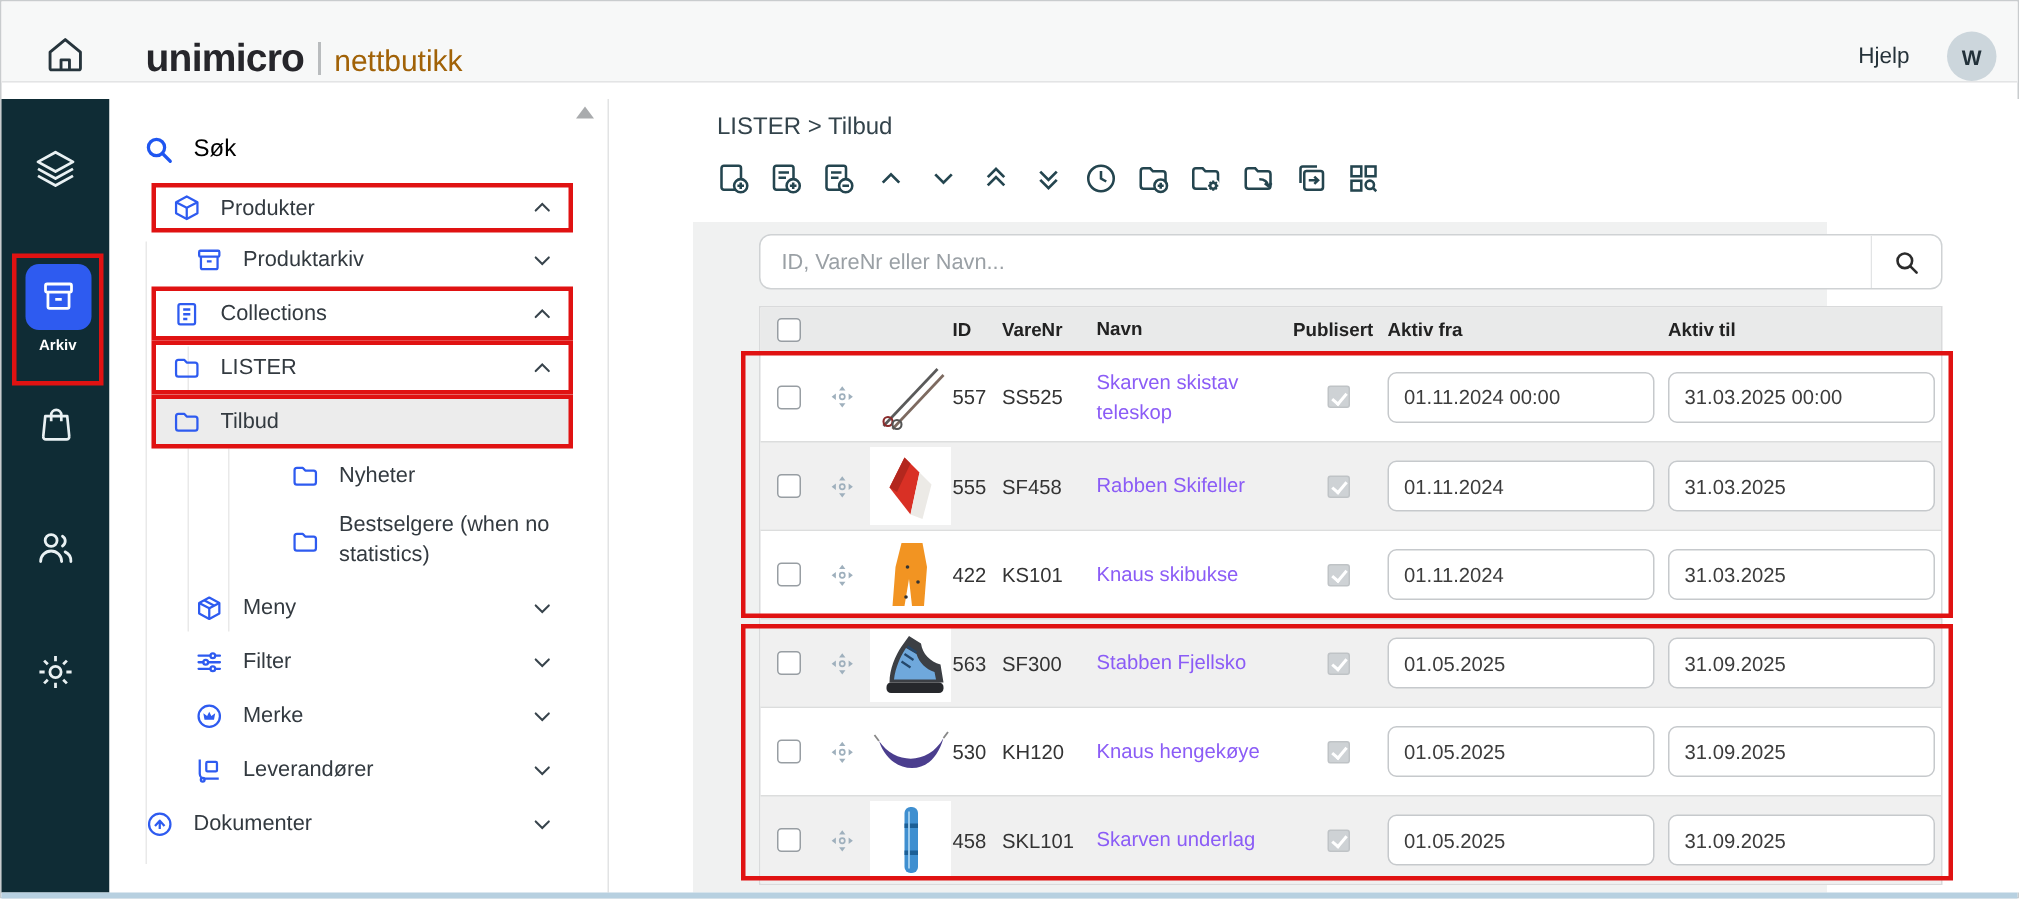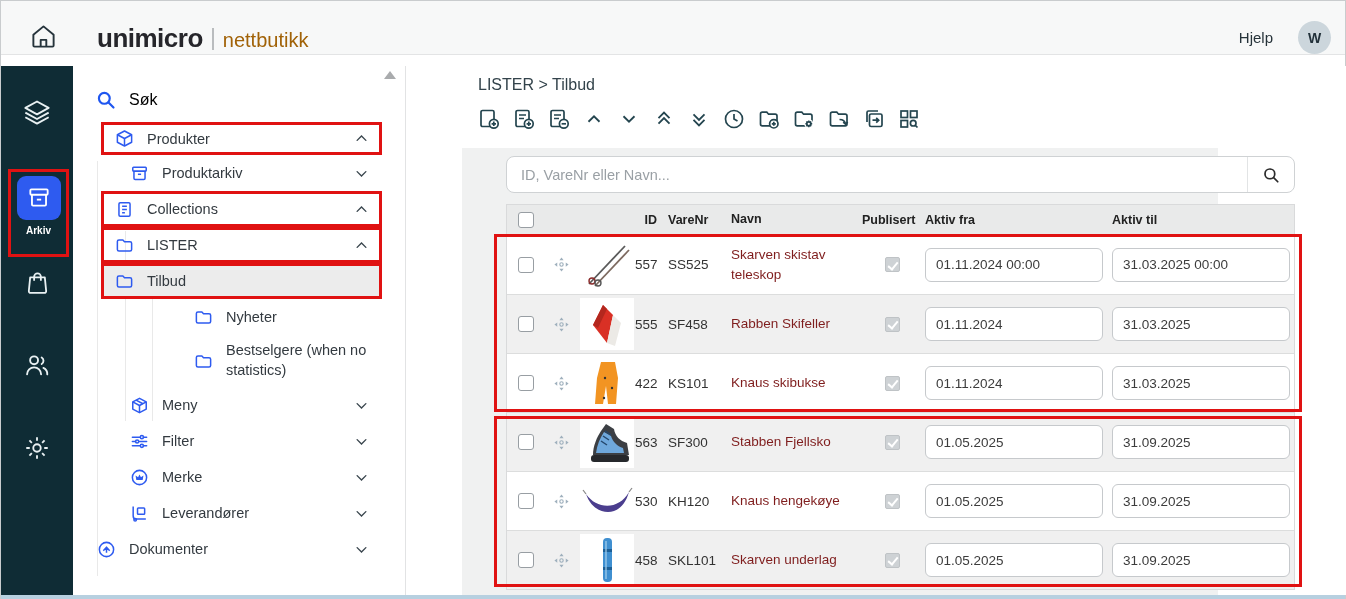--- a/index.html
+++ b/index.html
@@ -59,24 +59,24 @@
 
   
   .table { position:absolute; left:44px; top:56px; width:789px; border:1px solid #d9dadb; background:#fff; }
   .t-header, .t-row { display:grid; grid-template-columns:37px 35px 56px 24px 66px 137px 60px 187px 187px; align-items:center; }
   .t-header { height:30px; background:#e9eaea; border-bottom:1px solid #d2d3d4; font-size:12.5px; font-weight:bold; color:#222; }
   .t-row { height:59px; font-size:13.5px; color:#333; }
   .t-row + .t-row { border-top:1px solid #dcdddd; }
   .t-row.even { background:#f0f0f0; }
   .c-cb { display:flex; justify-content:center; }
   .cb { width:16px; height:16px; border:1.5px solid #989ea3; border-radius:3px; background:#fff; cursor:pointer; }
-  .c-id { text-align:right; padding-right:2px; }
+  .c-id { padding-right:2px; }
   .c-vnr { padding-left:9px; }
   .c-navn { padding-left:6px; line-height:1.45; }
-  .c-navn a { color:#7f1d1d; text-decoration:none; cursor:pointer; }
+  .c-navn a { color:#8b5cf6; text-decoration:none; cursor:pointer; }
   .c-pub { display:flex; justify-content:center; }
   .pubcb { width:15px; height:15px; background:#ced2d5; border:1px solid #bfc3c6; border-radius:2px; position:relative; }
   .pubcb::after { content:""; position:absolute; left:4.5px; top:1.5px; width:4px; height:8px; border:solid #fff; border-width:0 2px 2px 0; transform:rotate(40deg); }
   .c-date { padding-left:3px; }
   .date-input { width:178px; height:34px; border:1px solid #c6c9cc; border-radius:6px; background:#fff; padding:0 10px; font-size:13.5px; color:#3c3c3c; font-family:"Liberation Sans",sans-serif; }
   .c-handle { display:flex; justify-content:center; cursor:grab; }
   .c-img { display:flex; justify-content:center; align-items:center; }
   .imgbox { width:54px; height:52px; background:#fff; display:flex; align-items:center; justify-content:center; }
 
   

